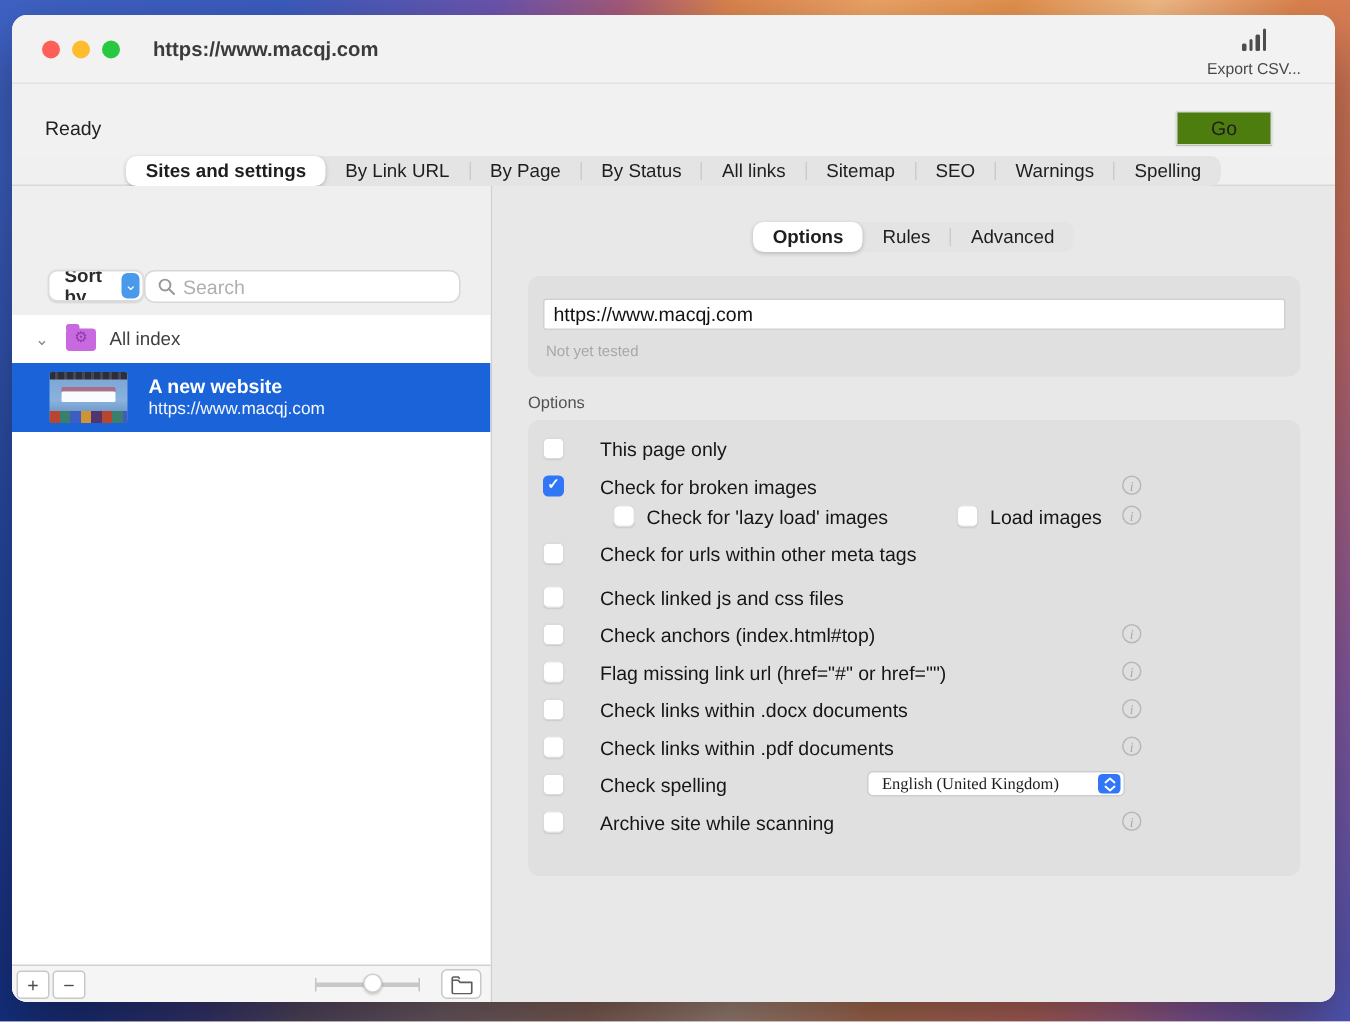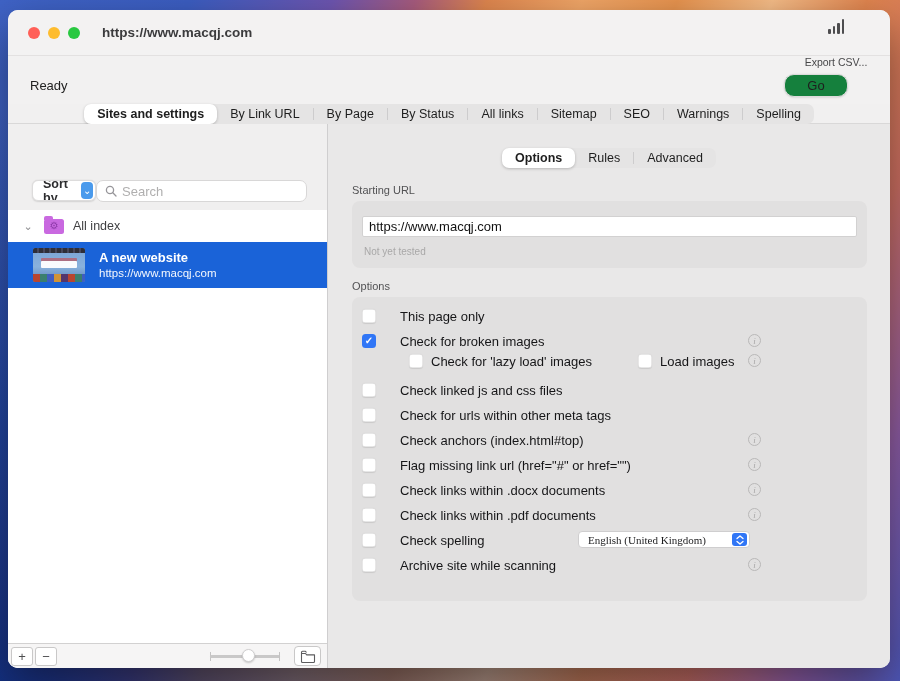--- a/index.html
+++ b/index.html
@@ -25,28 +25,28 @@
   .light { width:12px; height:12px; border-radius:50%; }
   .light.red { background:var(--traffic-red); }
   .light.yellow { background:var(--traffic-yellow); }
   .light.green { background:var(--traffic-green); }
   .win-title { margin-left:22px; font-size:13.5px; font-weight:bold; color:#3b3b3d; }
   .export { position:absolute; right:18px; top:9px; width:72px; text-align:center; cursor:default; }
   .export-bars { display:inline-flex; align-items:flex-end; gap:2px; height:15px; }
   .export-bars i { display:block; width:2.5px; background:#4d4d4f; border-radius:1px; }
   .export-bars i:nth-child(1){height:5px;} .export-bars i:nth-child(2){height:8px;}
   .export-bars i:nth-child(3){height:11px;} .export-bars i:nth-child(4){height:15px;}
-  .export-label { display:block; font-size:10.5px; color:#474749; margin-top:18px; white-space:nowrap; }
+  .export-label { display:block; font-size:10.5px; color:#474749; margin-top:1px; white-space:nowrap; }
 
   
   .toolbar { height:48px; flex:0 0 auto; display:flex; align-items:center;
     padding:10px 42px 0 22px; background:#f2f1f1; }
   .status-text { font-size:13px; color:#222;text-align:right; }
-  .go-btn { margin-left:auto; width:64px; height:23px; background:#15803d;
-    border:1px solid #dcdbdb; border-radius:10px; font-size:13px; color:#1e1e1e;
+  .go-btn { margin-left:auto; width:64px; height:23px; background:#4d7c0f;
+    border:1px solid #dcdbdb; border-radius:0; font-size:13px; color:#1e1e1e;
     box-shadow:0 .5px 2px rgba(0,0,0,.15); cursor:default;
     font-family:"Liberation Sans", sans-serif; }
 
   
   .tabrow { height:20px; flex:0 0 auto; display:flex; justify-content:center;
     background:#f1f0f0; border-bottom:1px solid #d9d8d8; }
   .seg { display:inline-flex; align-items:stretch; background:#e5e4e4;
     border-radius:7px; height:20px; }
   .seg .segitem { display:flex; align-items:center; padding:0 13px; font-size:12.5px;
     color:#1e1e1e; cursor:default; white-space:nowrap; }
@@ -265,21 +265,20 @@
       <div class="panel">
         <div class="panel-tabs">
           <div class="seg" id="panel-tabs">
               <div class="segitem selected">Options</div>
               <div class="segitem">Rules</div>
               <span class="segdivider"></span>
               <div class="segitem">Advanced</div>
             </div>
         </div>
 
-        <div class="grp-label">Starting URL</div>
         <div class="groupbox start">
           <input class="url-input" type="text" value="https://www.macqj.com" style="">
           <div class="not-tested">Not yet tested</div>
         </div>
 
         <div class="grp-label">Options</div>
         <div class="groupbox opts" id="options-rows">
             <div class="opt-row first">
               <span class="checkbox"></span>
               <span class="opt-label">This page only</span>
@@ -293,27 +292,27 @@
               <span class="sub-item">
                 <span class="checkbox"></span>
                 <span class="opt-label">Check for 'lazy load' images</span>
               </span>
               <span class="sub-item">
                 <span class="checkbox"></span>
                 <span class="opt-label">Load images</span>
               </span>
               <span class="info-badge">i</span>
             </div>
+            <div class="opt-row">
+              <span class="checkbox"></span>
+              <span class="opt-label">Check for urls within other meta tags</span>
+            </div>
             <div class="opt-row after-sub">
               <span class="checkbox"></span>
               <span class="opt-label">Check linked js and css files</span>
-            </div>
-            <div class="opt-row">
-              <span class="checkbox"></span>
-              <span class="opt-label">Check for urls within other meta tags</span>
             </div>
             <div class="opt-row">
               <span class="checkbox"></span>
               <span class="opt-label">Check anchors (index.html#top)</span>
               <span class="info-badge">i</span>
             </div>
             <div class="opt-row">
               <span class="checkbox"></span>
               <span class="opt-label">Flag missing link url (href="#" or href="")</span>
               <span class="info-badge">i</span>

